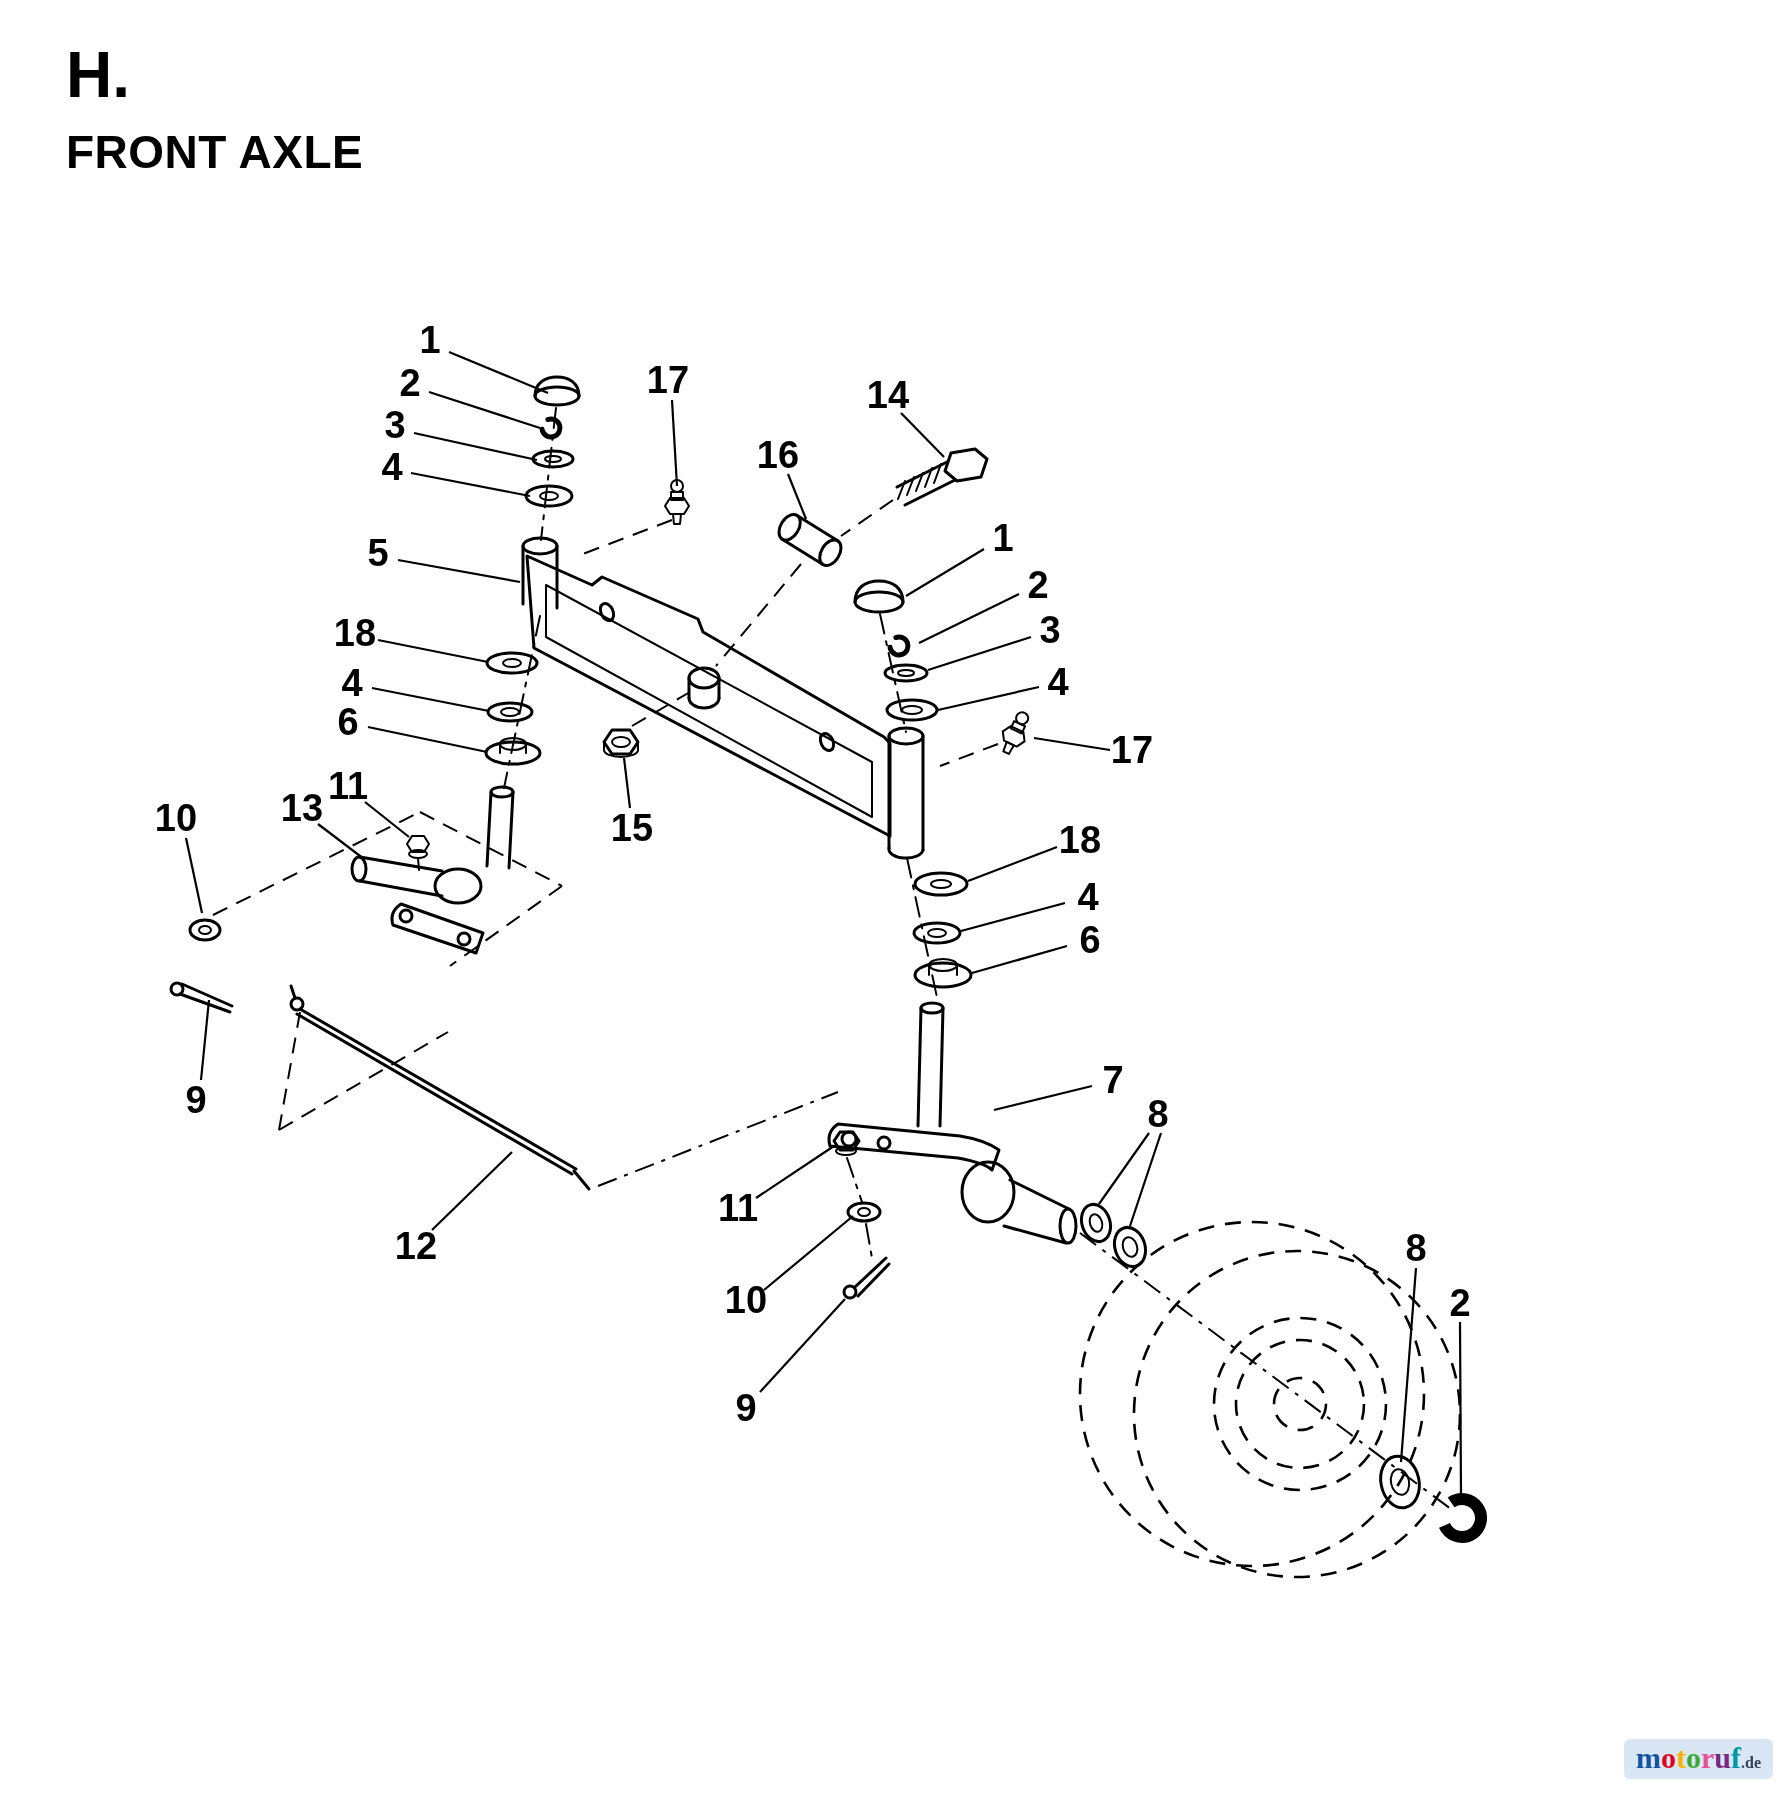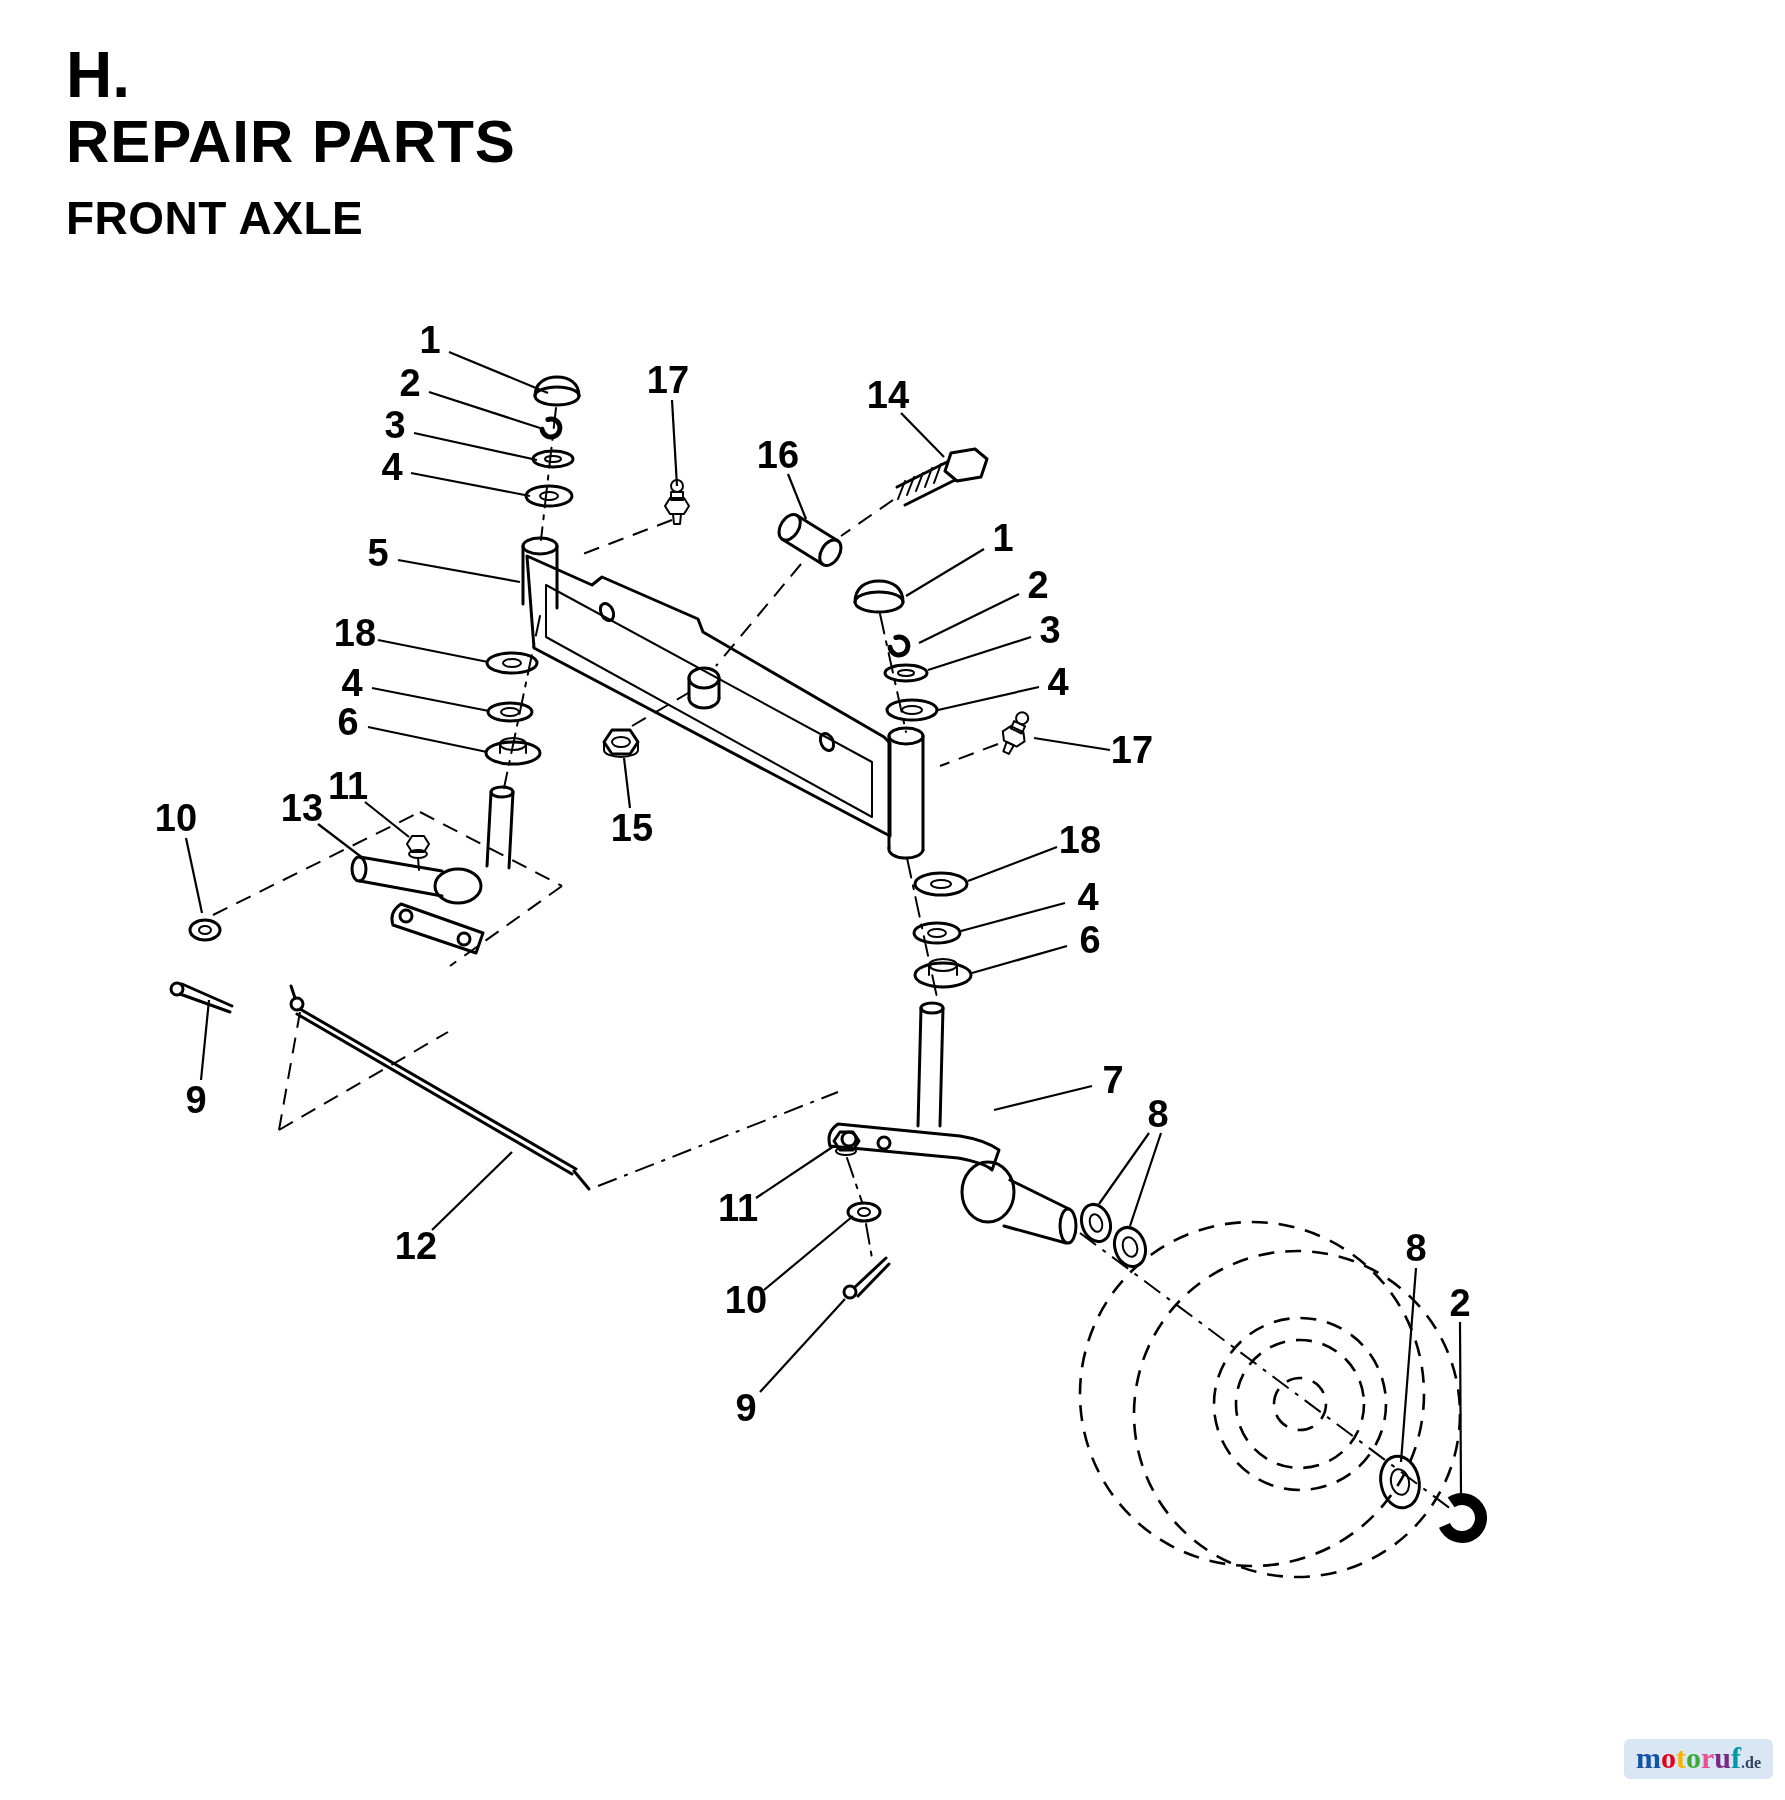--- a/index.html
+++ b/index.html
@@ -23,21 +23,20 @@
              font-family:"Liberation Serif",serif;line-height:1;}
   .watermark .suffix{font-size:16px;color:#33425e;font-weight:700;}
 </style>
 </head>
 <body>
 
 <div class="page">
 
   <div class="hdr">
     <div class="letter">H.</div>
-    <div class="title">REPAIR PARTS</div>
     <div class="subtitle">FRONT AXLE</div>
   </div>
 
   <svg class="diagram" width="1785" height="1800" viewBox="0 0 1785 1800">
 
     <g class="part">
       <path d="M527 556 L592 585 L602 577 L698 619 L703 632 L884 737 L890 743 L890 836 L534 648 Z"></path>
       <path class="thin" d="M546 585 L872 762 L872 817 L546 637 Z"></path>
       <ellipse cx="607" cy="612" rx="6" ry="9" transform="rotate(-25 607 612)"></ellipse>
       <ellipse cx="827" cy="742" rx="6" ry="9" transform="rotate(-25 827 742)"></ellipse>

